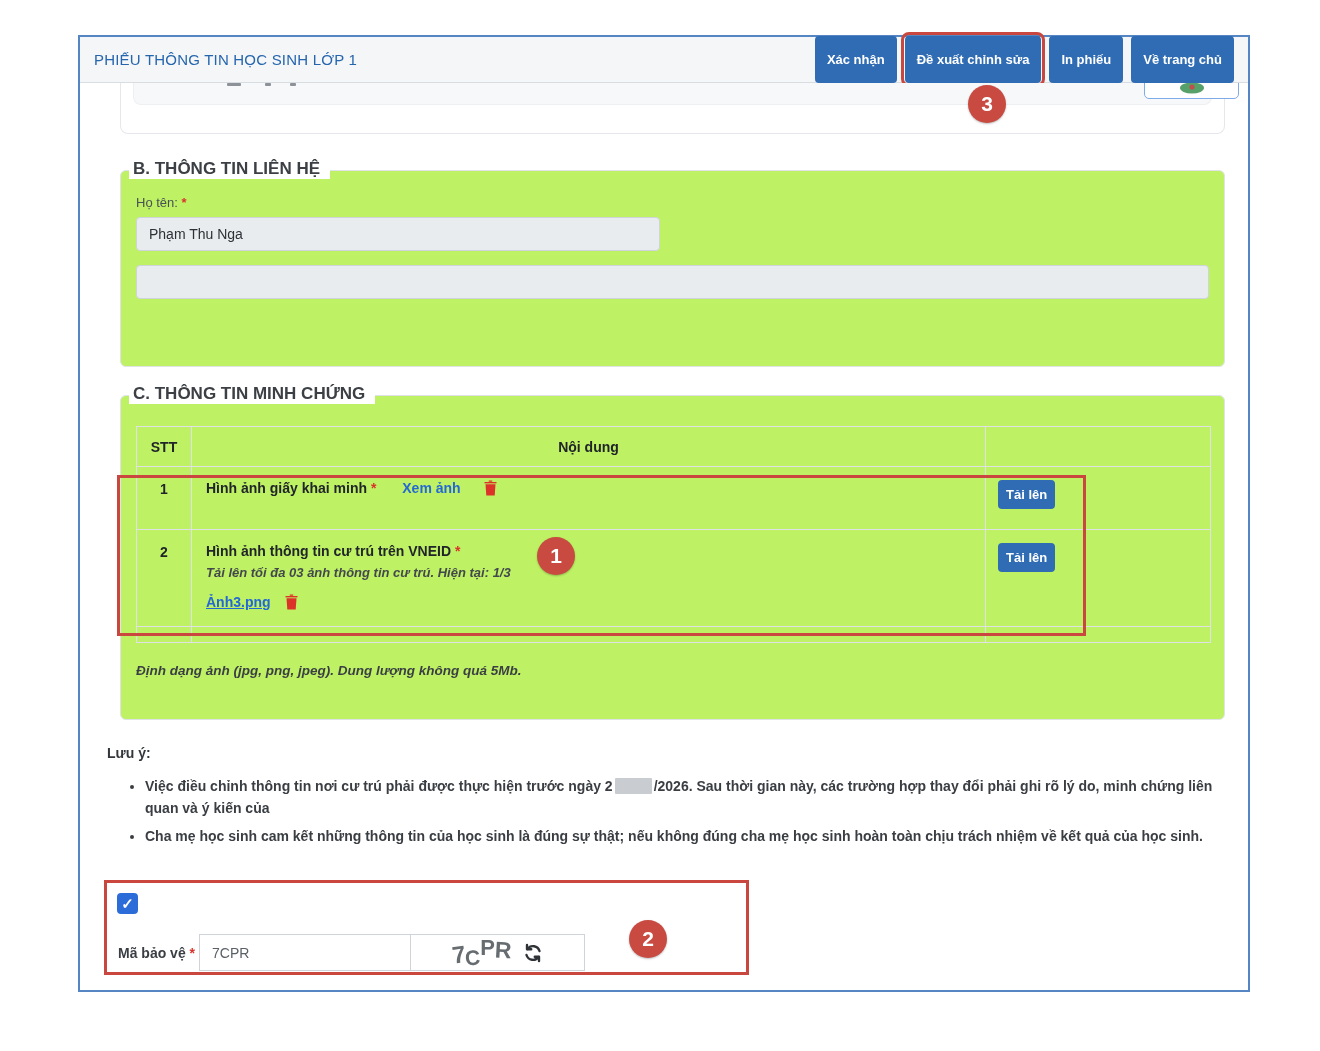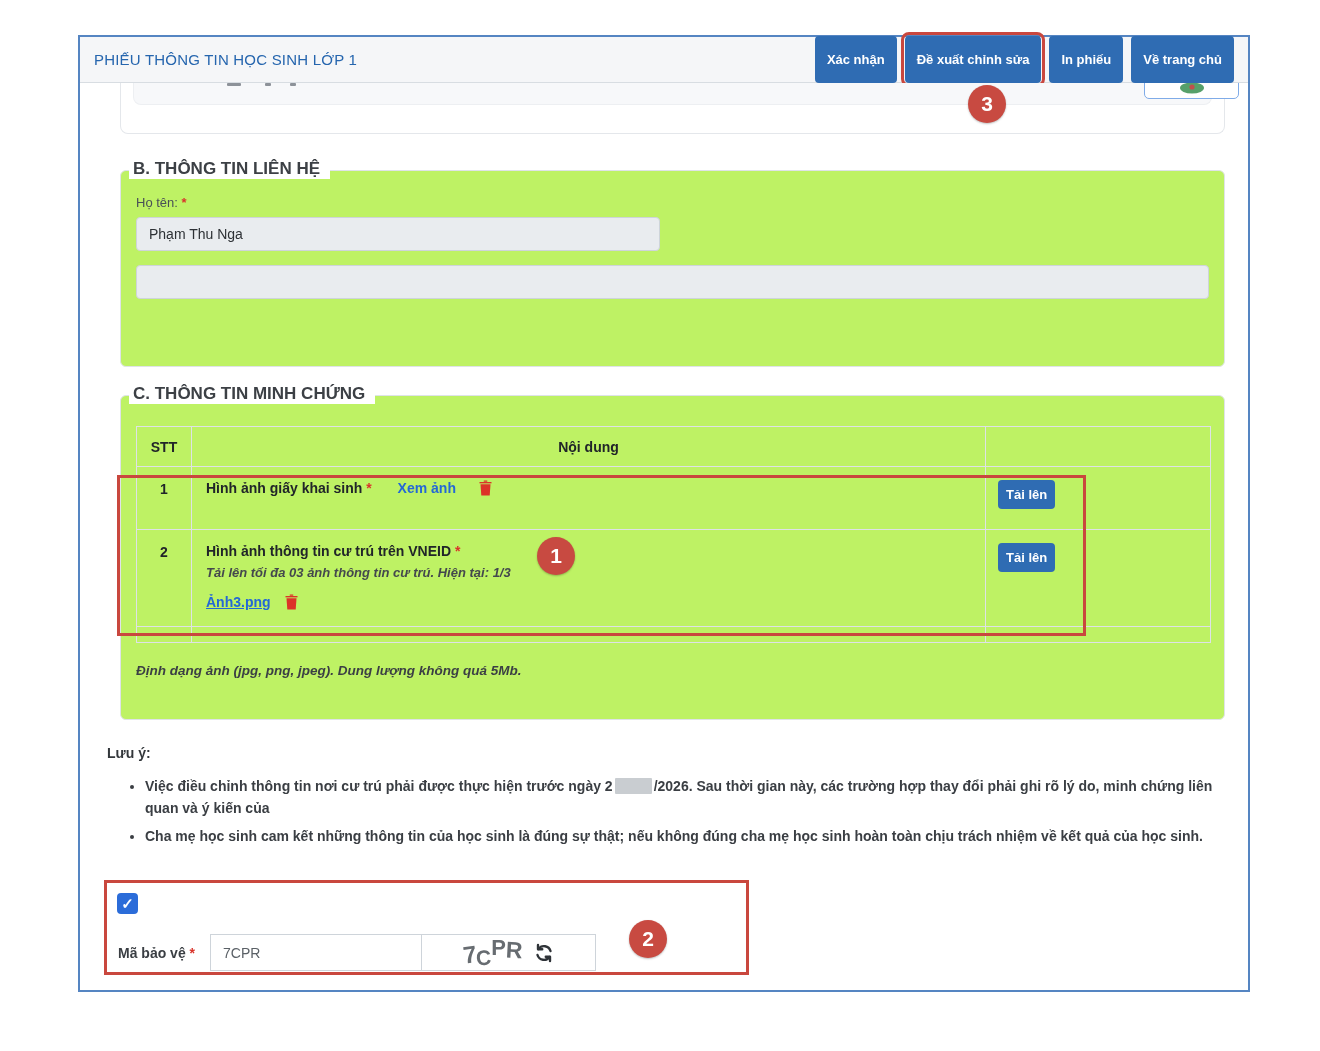--- a/index.html
+++ b/index.html
@@ -74,21 +74,21 @@
   .redact { display:inline-block; width:37px; height:16px; background:#c9cdd1;
     vertical-align:-3px; margin:0 2px; border-radius:1px; }
 
   
   .commit-row { position:absolute; left:37px; top:810px; display:flex; gap:14px; align-items:center; }
   .checkbox { width:21px; height:21px; background:#2b6cd9; border-radius:4px;
     color:#fff; font-size:15px; font-weight:bold; display:flex; align-items:center;
     justify-content:center; cursor:pointer; flex:0 0 auto; }
   .commit-label { font-weight:bold; font-size:14px; color:#2e3236; }
   .captcha-row { position:absolute; left:38px; top:851px; display:flex; align-items:center; }
-  .captcha-label { font-weight:bold; font-size:14px; color:#3a3e43; margin-right:15px; white-space:nowrap; }
+  .captcha-label { font-weight:bold; font-size:14px; color:#3a3e43; margin-right:4px; white-space:nowrap; }
   .captcha-input { width:212px; height:37px; border:1px solid #ced4da; background:#fff;
     padding:0 12px; font-size:14px; color:#5a6066; font-family:inherit; }
   .captcha-img { width:174px; height:37px; border:1px solid #ced4da; border-left:none;
     background:#fff; display:flex; align-items:center; justify-content:center; gap:12px; }
   .cp { font-weight:bold; color:#676c71; display:inline-block; }
   .cp0 { font-size:24px; transform:rotate(-8deg) translateY(2px); }
   .cp1 { font-size:21px; transform:translateY(4px) rotate(-4deg); }
   .cp2 { font-size:22px; transform:translateY(-6px); }
   .cp3 { font-size:23px; transform:translateY(-3px) rotate(3deg); }
   .refresh { cursor:pointer; display:flex; }
@@ -161,21 +161,21 @@
           </colgroup>
         <tbody>
             <tr>
           <th>STT</th>
           <th>Nội dung</th>
           <th></th>
         </tr>
         <tr class="row-1">
           <td class="td-stt">1</td>
           <td class="td-main">
-            <span class="ev-title">Hình ảnh giấy khai sinh</span>
+            <span class="ev-title">Hình ảnh giấy khai minh</span>
             <span class="req">*</span>
             <a class="link ml-lg">Xem ảnh</a>
             <svg class="trash ml-md" width="15" height="16" viewBox="0 0 448 512" fill="#dc3328">
               <path d="M168 16h112v40H168z"></path>
                   <path d="M32 64h384v44H32z"></path>
                   <path d="M64 136h320l-26 360H90L64 136z"></path>
             </svg>
           </td>
           <td class="td-act">
             <button class="btn btn-sm">Tải lên</button>

